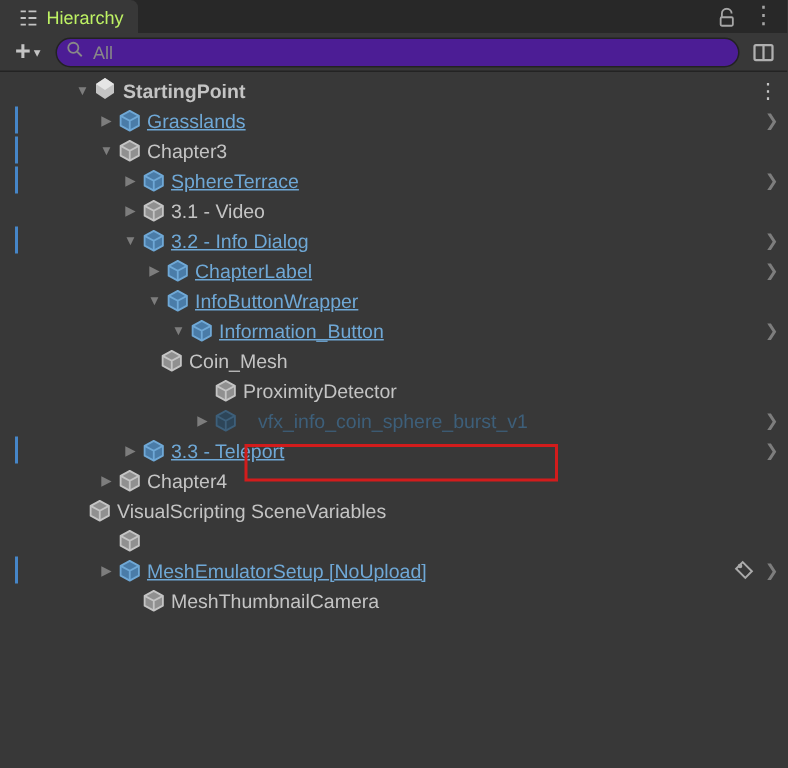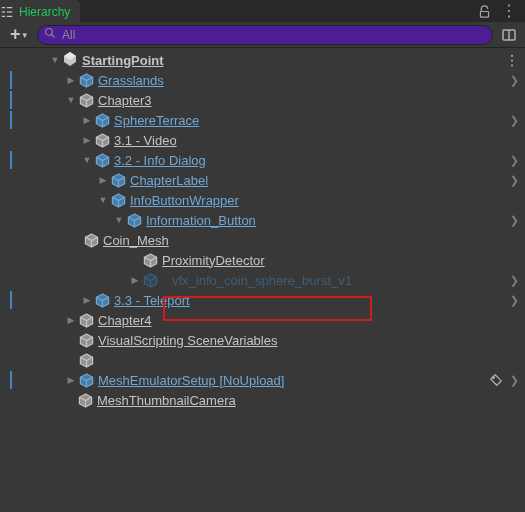--- a/index.html
+++ b/index.html
@@ -2,21 +2,21 @@
 <html><head>
 <meta charset="utf-8">
 <style>
   * { box-sizing: border-box; margin: 0; padding: 0; font-family: Arial, Helvetica, sans-serif; }
   body { background: #383838; color: #c4c4c4; width: 525px; height: 512px; overflow: hidden; font-size: 13px; }
 
   .window { height: 100%; display: flex; flex-direction: column; background: #383838; }
 
   
   .tab-strip { height: 22px; background: #282828; display: flex; align-items: stretch; }
-  .tab { background: #383838; color: #22c55e; padding: 2px 10px 0 0; display: flex; align-items: center; gap: 5px; border-top-right-radius: 5px; cursor: pointer; font-size: 12px; }
+  .tab { background: #383838; color: #bef264; padding: 2px 10px 0 12px; display: flex; align-items: center; gap: 5px; border-top-right-radius: 5px; cursor: pointer; font-size: 12px; }
   .tab-icon svg { width: 14px; height: 14px; display: block; }
   .tab-spacer { flex: 1; }
   .tab-right { display: flex; align-items: center; gap: 10px; padding: 0 8px; color: #a6a6a6; }
   .icon-btn { display: inline-flex; align-items: center; }
 
   
   .toolbar { height: 26px; background: #383838; display: flex; align-items: center; gap: 6px; padding: 2px 6px; border-bottom: 1px solid #232323; }
   .add-btn { display: flex; align-items: center; gap: 2px; color: #c4c4c4; padding: 0 4px; cursor: pointer;}
   .add-btn .plus { font-size: 18px; line-height: 12px; font-weight: bold; margin-top:-2px; }
   .add-btn .caret { font-size: 9px; }
@@ -26,21 +26,21 @@
   .search-mode { width: 20px; display: flex; justify-content: center; }
 
   
   .tree { flex: 1; overflow: auto; padding: 2px 0 4px 0; position: relative; }
   .row { height: 20px; display: flex; align-items: center; position: relative; white-space: nowrap; }
   .arrow-cell { width: 14px; display: flex; justify-content: center; color: #7d7d7d; font-size: 9px; cursor: pointer; }
   .arrow-cell.empty { color: transparent; pointer-events: none; }
   .cube { width: 16px; height: 16px; display: flex; align-items: center; justify-content: center; }
   .cube svg { width: 15px; height: 15px; }
   .label { margin-left: 4px; font-size: 13px; cursor: default; }
-  .plain .label { color: #c4c4c4; text-decoration: underline; }
+  .plain .label { color: #c4c4c4; }
   .plain .cube svg { stroke: #c4c4c4; fill: #909090; }
   .prefab .label { color: #6fa8d6; text-decoration: underline; }
   .prefab .cube svg { stroke: #6fa8d6; fill: #4a7ca8; }
   .dimmed .label { color: #3d5f7a; margin-left: 14px; }
   .dimmed .cube svg { stroke: #3d5f7a; fill: #2d4558; }
   .bold .label { font-weight: bold; }
 
   .blue-bar { position: absolute; left: 10px; width: 2px; top: 1px; bottom: 1px; background: #4686c8; }
   .chev-right { position: absolute; right: 6px; color: #7d7d7d; font-size: 11px; }
   .tag-icon { position: absolute; right: 22px; color: #aaa; }
@@ -211,21 +211,21 @@
       <div class="arrow-cell">▼</div>
       <span class="cube">
           <svg viewBox="0 0 16 16">
             <use href="#cube-shape"></use>
           </svg>
         </span>
       <span class="label">Information_Button</span>
       <span class="chev-right">❯</span>
     </div>
 
-    <div class="row plain" style="padding-left:69px">
+    <div class="row plain" style="padding-left:92px">
       <div class="arrow-cell empty">▶</div>
       <span class="cube">
           <svg viewBox="0 0 16 16">
             <use href="#cube-shape"></use>
           </svg>
         </span>
       <span class="label">Coin_Mesh</span>
     </div>
 
     <div class="row plain" style="padding-left:128px">
@@ -264,21 +264,21 @@
     <div class="row plain" style="padding-left:64px">
       <div class="arrow-cell">▶</div>
       <span class="cube">
           <svg viewBox="0 0 16 16">
             <use href="#cube-shape"></use>
           </svg>
         </span>
       <span class="label">Chapter4</span>
     </div>
 
-    <div class="row plain" style="padding-left:64px">
+    <div class="row plain" style="padding-left:44px">
       <div class="arrow-cell empty">▶</div>
       <span class="cube">
           <svg viewBox="0 0 16 16">
             <use href="#cube-shape"></use>
           </svg>
         </span>
       <span class="label">VisualScripting SceneVariables</span>
     </div>
 
     <div class="row plain" style="padding-left:64px">
@@ -301,21 +301,21 @@
       <span class="label">MeshEmulatorSetup [NoUpload]</span>
       <span class="tag-icon">
         <svg viewBox="0 0 16 16" fill="none" stroke="#aaa" stroke-width="1.5">
             <path d="M2 7 L7 2 L14 9 L9 14 Z"></path>
             <circle cx="5" cy="5" r="1" fill="#aaa"></circle>
           </svg>
       </span>
       <span class="chev-right">❯</span>
     </div>
 
-    <div class="row plain" style="padding-left:63px">
+    <div class="row plain" style="padding-left:80px">
       <div class="arrow-cell empty">▶</div>
       <span class="cube">
           <svg viewBox="0 0 16 16">
             <use href="#cube-shape"></use>
           </svg>
         </span>
       <span class="label">MeshThumbnailCamera</span>
     </div>
 
   </div>

